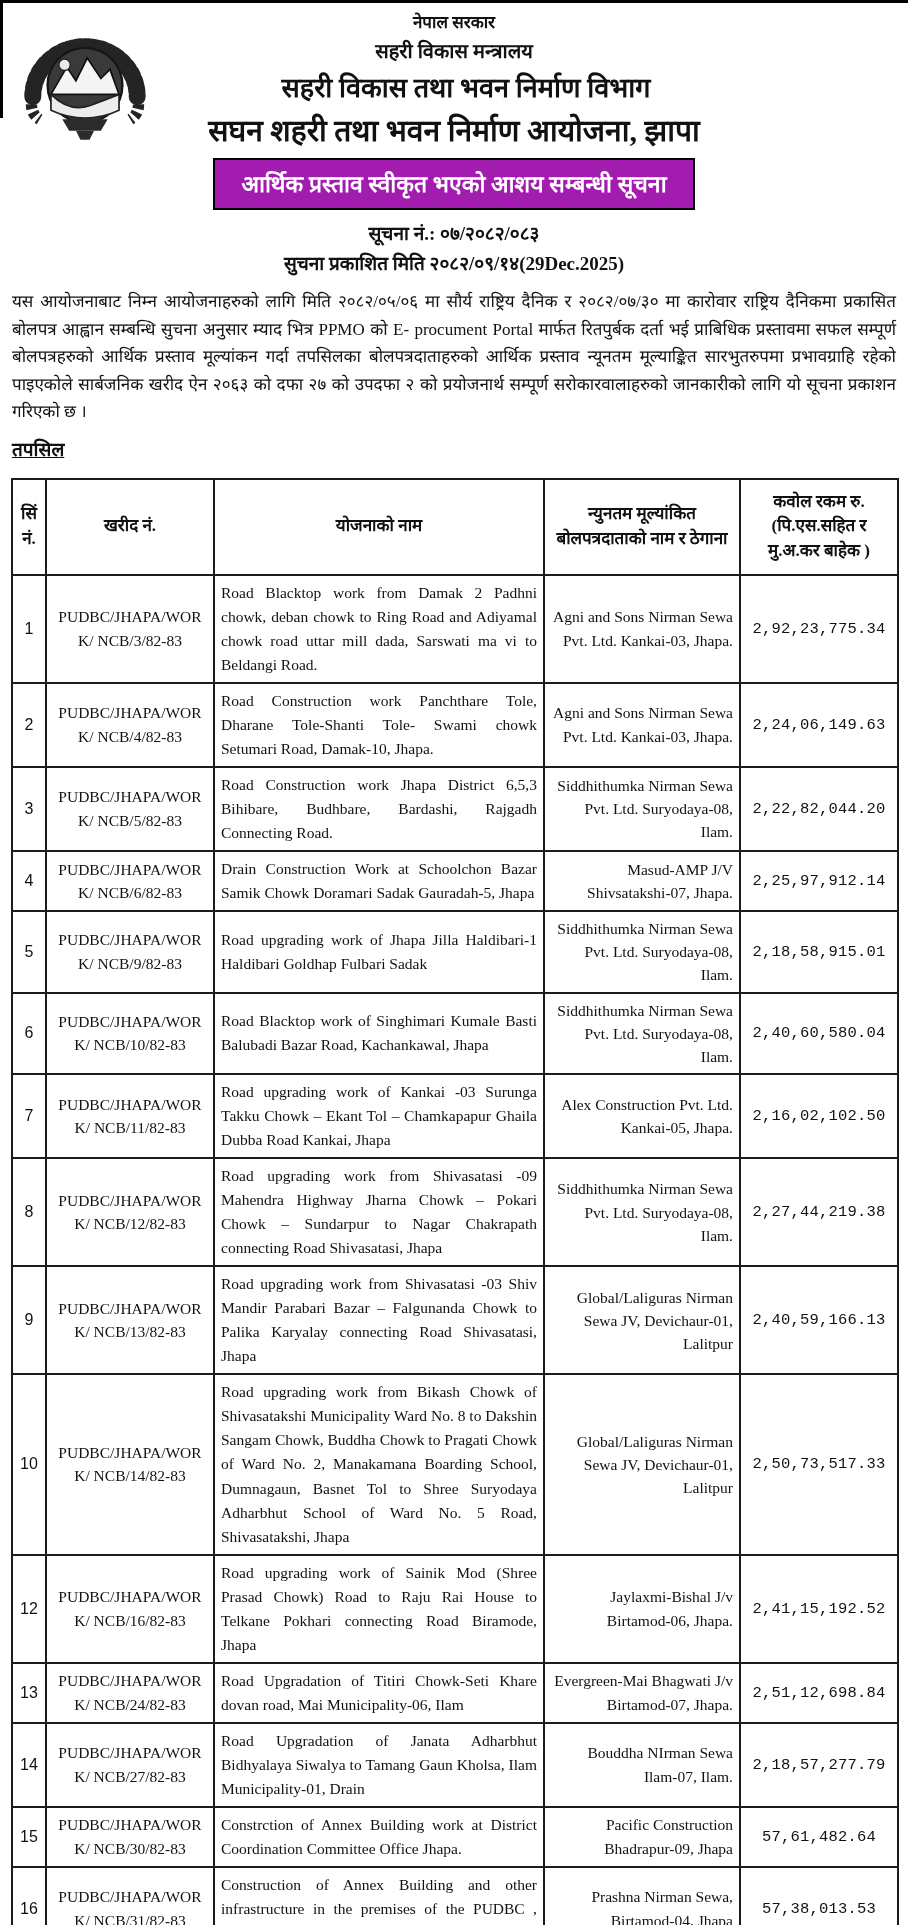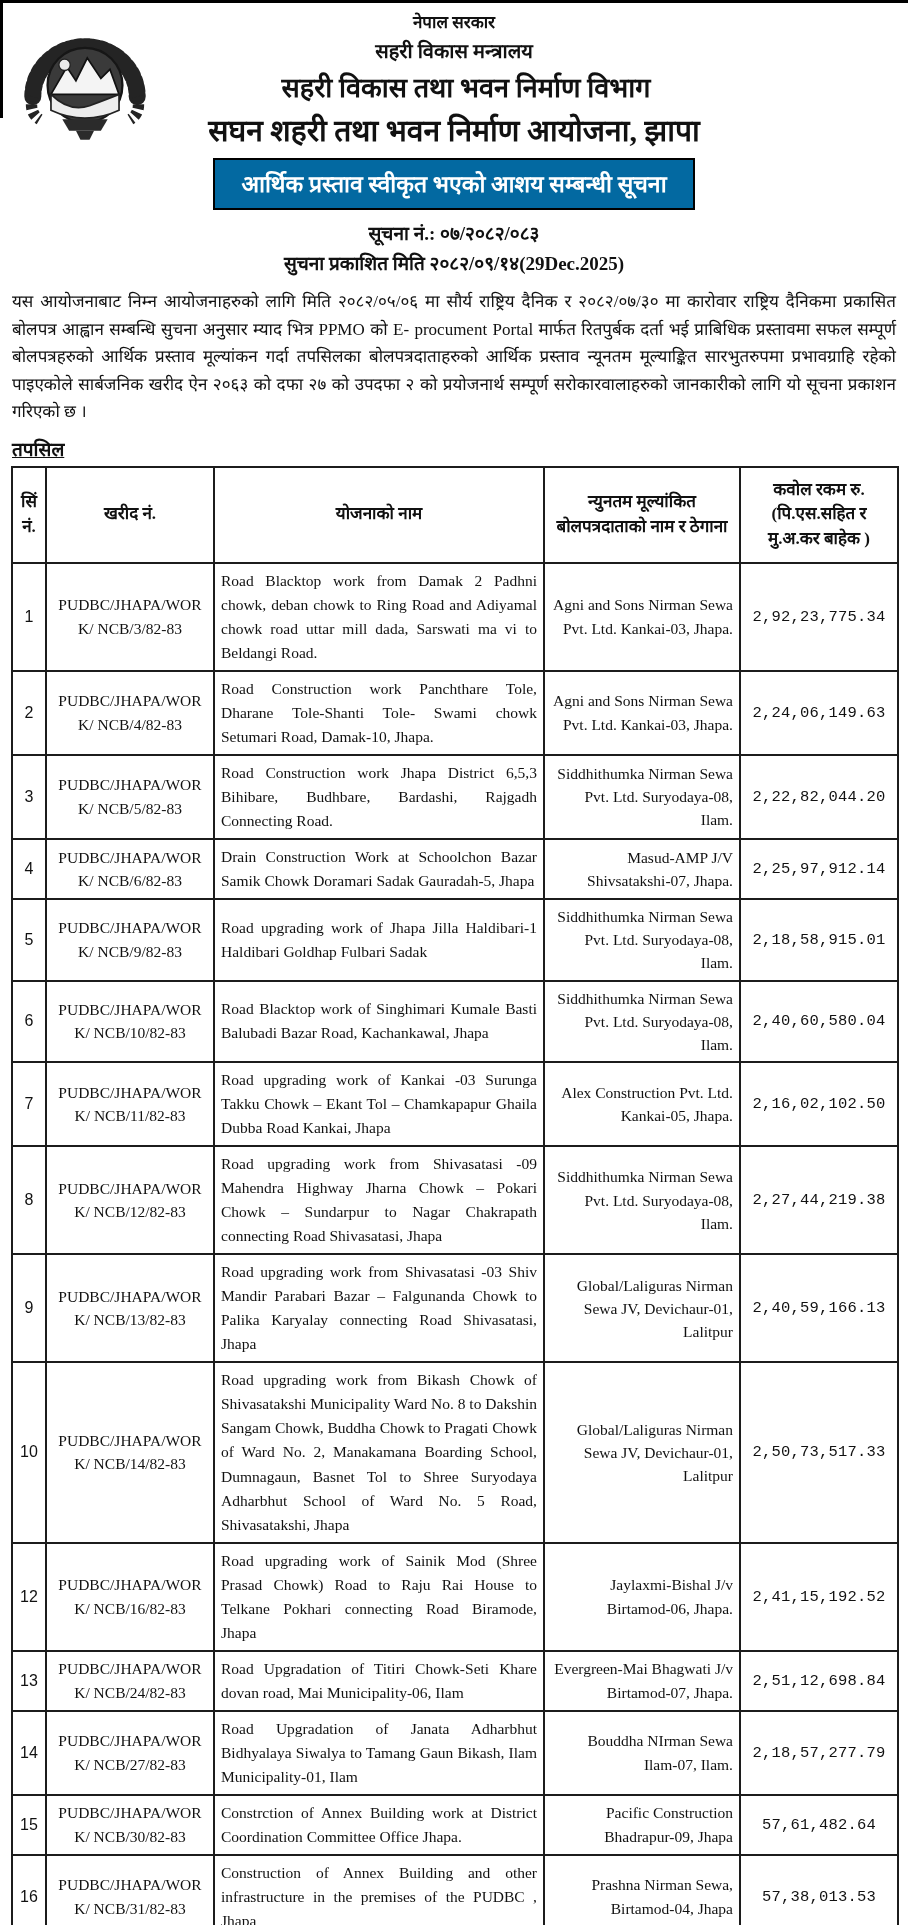--- a/index.html
+++ b/index.html
@@ -14,33 +14,33 @@
   .emblem{position:absolute;left:16px;top:24px;width:138px;height:118px;}
 
   .masthead{padding-top:8px;text-align:center;}
   .gov-line{font-size:17px;font-weight:bold;margin:2px 0;}
   .ministry-line{font-size:20px;font-weight:bold;margin:4px 0 2px;}
   .dept-line{font-size:27px;font-weight:bold;margin:4px 0 2px;padding-left:24px;}
   .project-line{font-size:30px;font-weight:bold;margin:4px 0 6px;}
 
   .notice-bar-wrap{text-align:center;margin:8px 0 10px;}
   .notice-bar{
-    display:inline-block;background:#0369a1;color:#ffffff;
+    display:inline-block;background:#a21caf;color:#ffffff;
     font-size:23px;font-weight:bold;padding:7px 26px 9px;
     border:2px solid #000;
   }
 
   .notice-no{ text-align:center;font-size:19px;font-weight:bold;margin:6px 10px 4px;}
   .notice-date{text-align:center;font-size:19px;font-weight:bold;margin:4px 0 12px;}
 
   .body-para{
     margin:6px 12px 10px;font-size:17px;line-height:1.62;text-align:justify;
   }
 
-  .tapasil{margin:10px 12px 4px;font-size:19px;font-weight:bold;text-decoration:underline;}
+  .tapasil{margin:10px 12px 16px;font-size:19px;font-weight:bold;text-decoration:underline;}
 
   table.tender{
     width:886px;margin:2px 11px 0;border-collapse:collapse;table-layout:fixed;
   }
   table.tender th,table.tender td{
     border:2px solid #1c1c1c;vertical-align:middle;padding:5px 6px;
   }
   table.tender th{
     font-size:17px;font-weight:bold;text-align:center;padding:10px 4px;line-height:1.45;
   }
@@ -186,21 +186,21 @@
       <tr>
         <td class="c-sn">13</td>
         <td class="c-proc">PUDBC/JHAPA/WORK/ NCB/24/82-83</td>
         <td class="c-proj">Road Upgradation of Titiri Chowk-Seti Khare dovan road, Mai Municipality-06, Ilam</td>
         <td class="c-bidder">Evergreen-Mai Bhagwati J/v Birtamod-07, Jhapa.</td>
         <td class="c-amt">2,51,12,698.84</td>
       </tr>
       <tr>
         <td class="c-sn">14</td>
         <td class="c-proc">PUDBC/JHAPA/WORK/ NCB/27/82-83</td>
-        <td class="c-proj">Road Upgradation of Janata Adharbhut Bidhyalaya Siwalya to Tamang Gaun Bikash, Ilam Municipality-01, Ilam</td>
+        <td class="c-proj">Road Upgradation of Janata Adharbhut Bidhyalaya Siwalya to Tamang Gaun Kholsa, Ilam Municipality-01, Drain</td>
         <td class="c-bidder">Bouddha NIrman Sewa Ilam-07, Ilam.</td>
         <td class="c-amt">2,18,57,277.79</td>
       </tr>
       <tr>
         <td class="c-sn">15</td>
         <td class="c-proc">PUDBC/JHAPA/WORK/ NCB/30/82-83</td>
         <td class="c-proj">Constrction of Annex Building work at District Coordination Committee Office Jhapa.</td>
         <td class="c-bidder">Pacific Construction Bhadrapur-09, Jhapa</td>
         <td class="c-amt">57,61,482.64</td>
       </tr>

